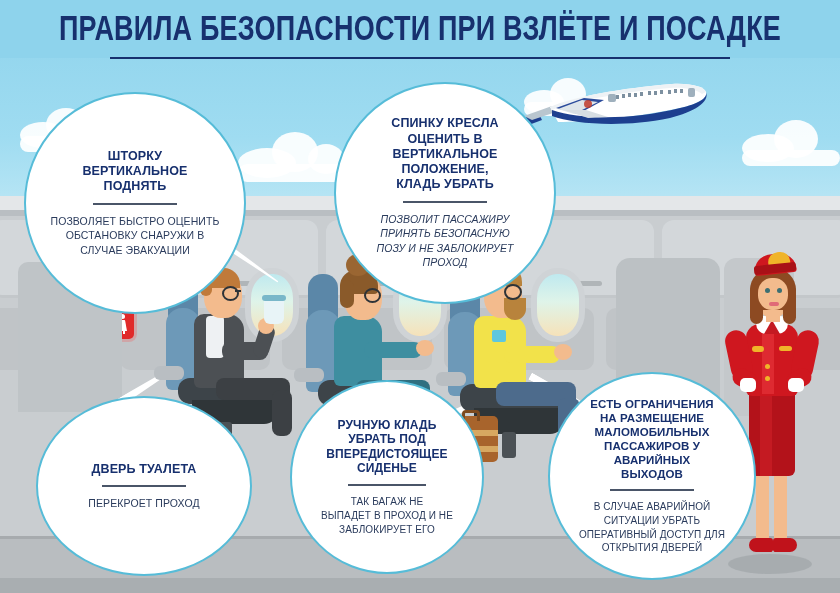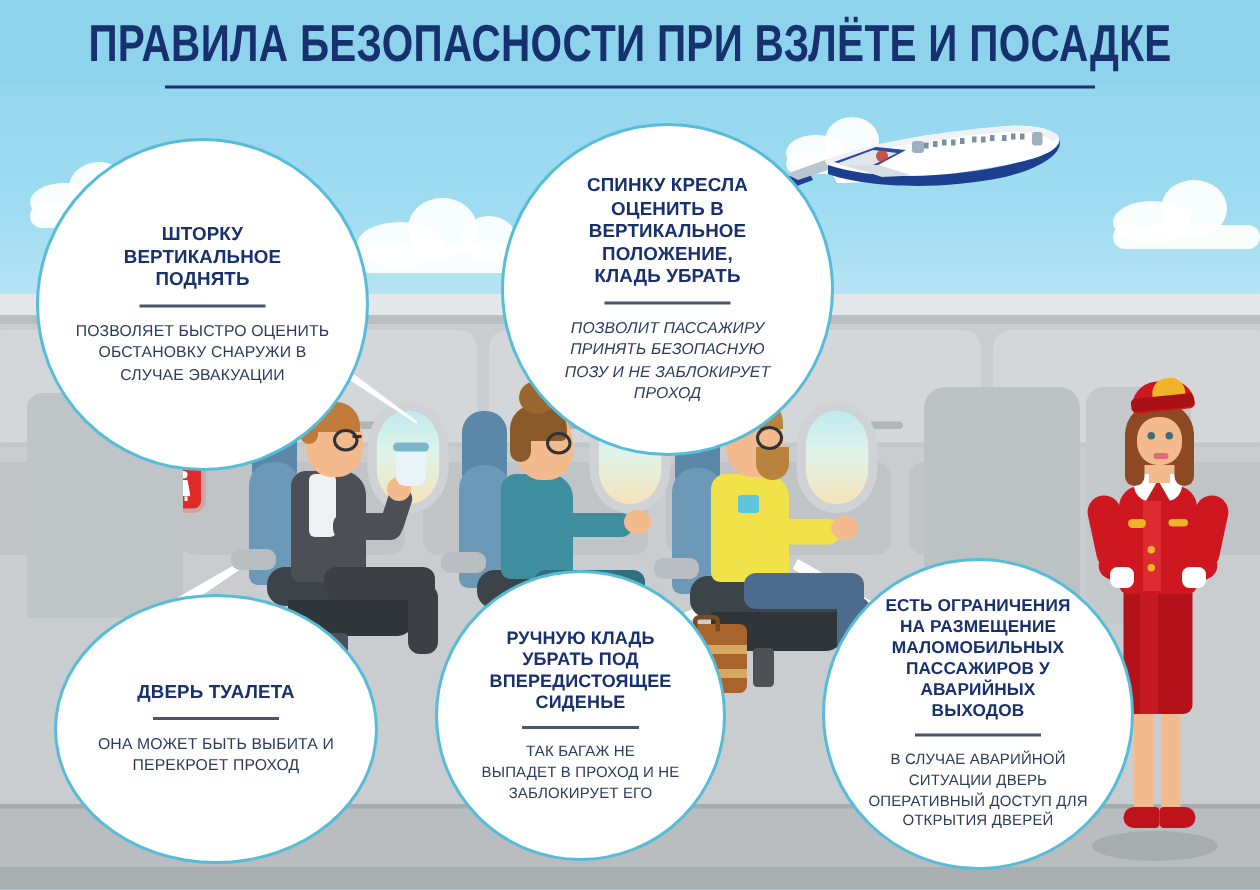--- a/index.html
+++ b/index.html
@@ -368,21 +368,20 @@
         <div>ПРОХОД</div>
       </div>
   </div>
 
   <div class="bubble" style="left:36px;top:396px;width:216px;height:180px;">
     <div class="b-head" style="font-size:12.5px;">
         <div>ДВЕРЬ ТУАЛЕТА</div>
       </div>
     <div class="b-rule" style="width:84px;"></div>
     <div class="b-body" style="font-size:10.5px;">
-        <div>ОНА МОЖЕТ БЫТЬ ВЫБИТА И</div>
         <div>ПЕРЕКРОЕТ ПРОХОД</div>
       </div>
   </div>
 
   <div class="bubble" style="left:290px;top:380px;width:194px;height:194px;">
     <div class="b-head" style="font-size:12px;">
         <div>РУЧНУЮ КЛАДЬ</div>
         <div>УБРАТЬ ПОД</div>
         <div>ВПЕРЕДИСТОЯЩЕЕ</div>
         <div>СИДЕНЬЕ</div>
@@ -399,19 +398,19 @@
     <div class="b-head" style="font-size:11.5px;">
         <div>ЕСТЬ ОГРАНИЧЕНИЯ</div>
         <div>НА РАЗМЕЩЕНИЕ</div>
         <div>МАЛОМОБИЛЬНЫХ</div>
         <div>ПАССАЖИРОВ У АВАРИЙНЫХ</div>
         <div>ВЫХОДОВ</div>
       </div>
     <div class="b-rule" style="width:84px;"></div>
     <div class="b-body" style="font-size:10px;">
         <div>В СЛУЧАЕ АВАРИЙНОЙ</div>
-        <div>СИТУАЦИИ ДВЕРЬ</div>
+        <div>СИТУАЦИИ УБРАТЬ</div>
         <div>ОПЕРАТИВНЫЙ ДОСТУП ДЛЯ</div>
         <div>ОТКРЫТИЯ ДВЕРЕЙ</div>
       </div>
   </div>
 
 </div>
 
 </body></html>

